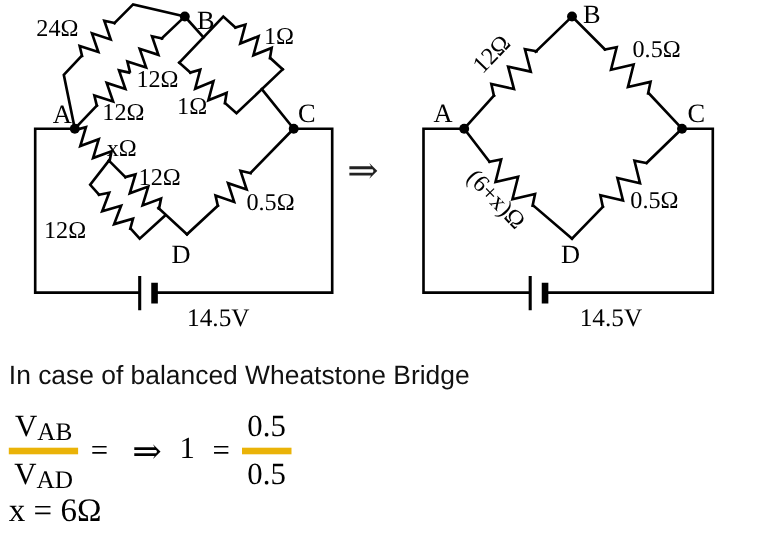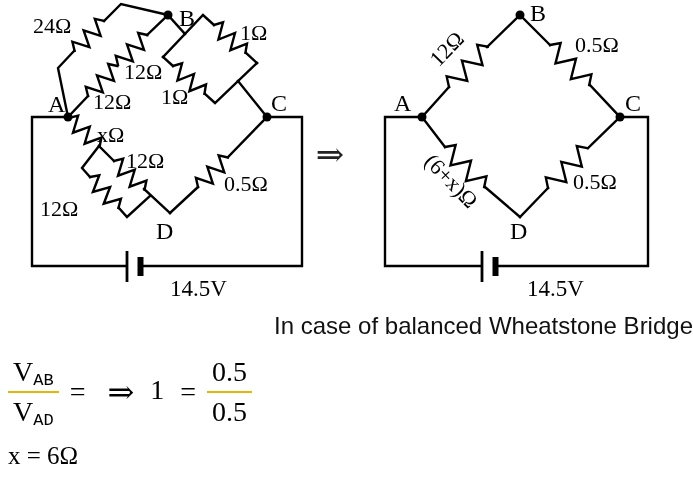--- a/index.html
+++ b/index.html
@@ -8,31 +8,31 @@
   svg.circuits{display:block;width:693px;height:312px;}
   .wire{stroke:#000;stroke-width:2.4;fill:none;stroke-linecap:square;stroke-linejoin:miter;}
   .plate-long{stroke:#000;stroke-width:2.8;fill:none;}
   .plate-short{stroke:#000;stroke-width:6;fill:none;}
   .node{fill:#000;stroke:none;}
   .clabel{font-family:"Liberation Serif","DejaVu Serif",serif;font-size:22px;fill:#000;}
   .nlabel{font-family:"Liberation Serif","DejaVu Serif",serif;font-size:24px;fill:#000;}
   .vlabel{font-family:"Liberation Serif","DejaVu Serif",serif;font-size:23px;fill:#000;}
   .arrow{font-family:"Liberation Serif","DejaVu Serif",serif;font-size:34px;fill:#222;}
   .solution{padding-left:8px;}
-  .intro{font-family:"Liberation Sans","DejaVu Sans",sans-serif;
-         font-size:24px;line-height:1.2;color:#111;text-align:right;}
+  .intro{margin-top:16px;font-family:"Liberation Sans","DejaVu Sans",sans-serif;
+         font-size:24px;line-height:1.2;color:#111;}
   .equation{margin-top:15px;display:flex;align-items:center;gap:11px;
             font-size:28px;line-height:1.15;}
   .frac{display:inline-flex;flex-direction:column;align-items:stretch;text-align:center;}
   .frac .num{padding:0 5px 3px;}
-  .frac .den{border-top:2px solid #eab308;padding:3px 5px 0;}
-  sub.ssub{font-size:17px;line-height:0;vertical-align:-4px;font-family:Liberation Mono, monospace;}
+  .frac .den{border-top:6px solid #eab308;padding:3px 5px 0;}
+  sub.ssub{font-size:23px;line-height:0;vertical-align:-4px;}
   .op{display:inline-block;}
   .op.implies{font-size:32px;}
-  .result{margin-top:14px;font-size:25px;}
+  .result{font-size:30px;}
 </style>
 </head>
 <body>
 
 <div class="page">
 
   <svg class="circuits" viewBox="0 0 693 312" aria-hidden="true">
     <defs>
       <path id="zz42" d="M0,0 L5,-8 L13,8 L21,-8 L29,8 L37,-8 L42,0"></path>
       <path id="zz56" d="M0,0 L6,-9 L17,9 L28,-9 L39,9 L50,-9 L56,0"></path>

